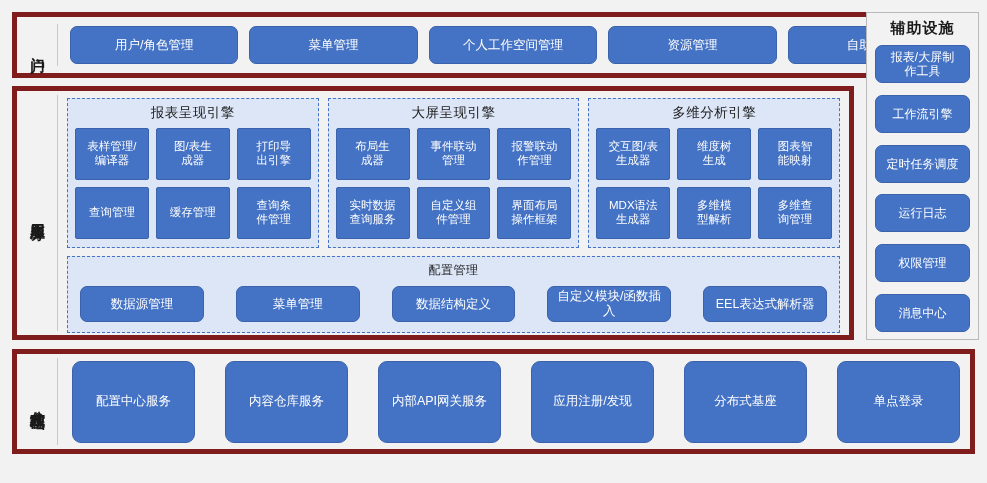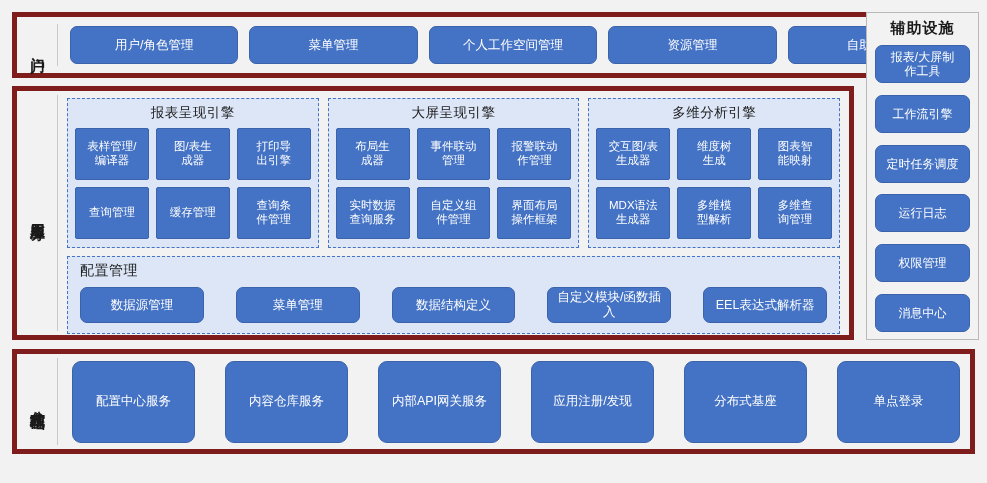--- a/index.html
+++ b/index.html
@@ -179,22 +179,22 @@
   .config-panel {
     flex: 1 1 auto;
     background: #dce6f7;
     border: 1px dashed #4472c4;
     box-sizing: border-box;
     display: flex;
     flex-direction: column;
     padding: 5px 12px 10px 12px;
   }
   .config-title {
-    text-align: left;
-    font-size: 14px;
+    text-align: center;
+    font-size: 12px;
     color: #1a1a1a;
     margin-bottom: 7px;
     letter-spacing: .5px;
   }
   .config-row {
     flex: 1 1 auto;
     display: flex;
     align-items: center;
     gap: 32px;
     justify-content: center;

